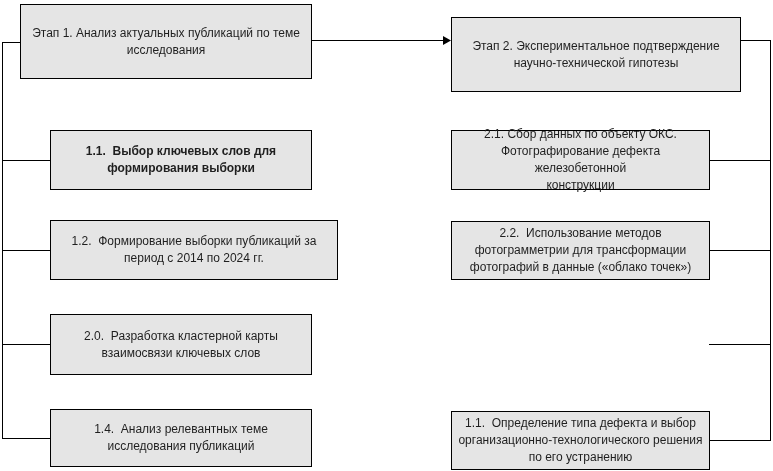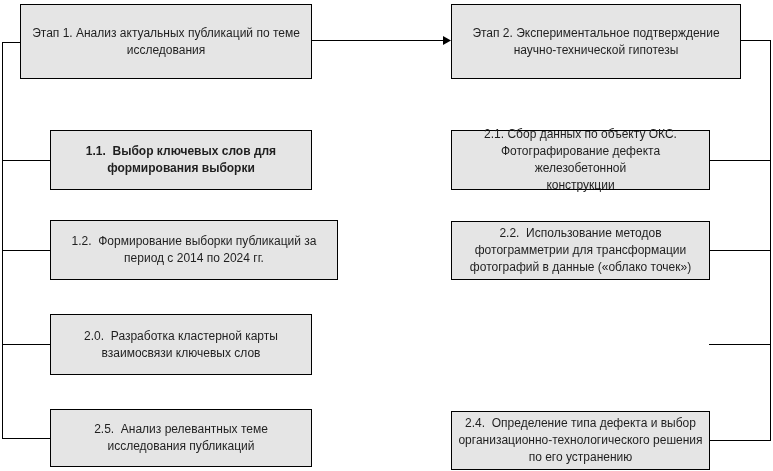--- a/index.html
+++ b/index.html
@@ -32,21 +32,21 @@
     justify-content: center;
     text-align: center;
     white-space: pre-wrap;
     font-size: 12px;
     line-height: 17px;
     color: #1f1f1f;
     padding: 0 2px;
   }
   
   #box-stage1 { left: 20px;  top: 4px;   width: 292px; height: 75px; }
-  #box-stage2 { left: 451px; top: 4px;   width: 290px; height: 75px; }
+  #box-stage2 { left: 451px; top: 17px;   width: 290px; height: 75px; }
   
   #box-l1 { left: 50px; top: 130px; width: 262px; height: 60px; font-weight: bold; }
   #box-l2 { left: 50px; top: 220px; width: 288px; height: 60px; }
   #box-l3 { left: 50px; top: 314px; width: 262px; height: 61px; }
   #box-l4 { left: 50px; top: 409px; width: 262px; height: 58px; }
   
   #box-r1 { left: 451px; top: 130px; width: 259px; height: 60px; }
   #box-r2 { left: 451px; top: 221px; width: 259px; height: 59px; }
   #box-r3 { left: 451px; top: 315px; width: 259px; height: 60px; }
   #box-r4 { left: 451px; top: 411px; width: 259px; height: 59px; }
@@ -80,26 +80,26 @@
 исследования</div>
   <div class="box" id="box-stage2">Этап 2. Экспериментальное подтверждение
 научно-технической гипотезы</div>
 
   <div class="box" id="box-l1">1.1.  Выбор ключевых слов для
 формирования выборки</div>
   <div class="box" id="box-l2">1.2.  Формирование выборки публикаций за
 период с 2014 по 2024 гг.</div>
   <div class="box" id="box-l3">2.0.  Разработка кластерной карты
 взаимосвязи ключевых слов</div>
-  <div class="box" id="box-l4">2.5.  Анализ релевантных теме
+  <div class="box" id="box-l4">1.4.  Анализ релевантных теме
 исследования публикаций</div>
 
   <div class="box" id="box-r1">2.1. Сбор данных по объекту ОКС.
 Фотографирование дефекта железобетонной
 конструкции</div>
   <div class="box" id="box-r2">2.2.  Использование методов
 фотограмметрии для трансформации
 фотографий в данные («облако точек»)</div>
-  <div class="box" id="box-r4">2.4.  Определение типа дефекта и выбор
+  <div class="box" id="box-r4">1.1.  Определение типа дефекта и выбор
 организационно-технологического решения
 по его устранению</div>
 
 </div>
 
 </body></html>

